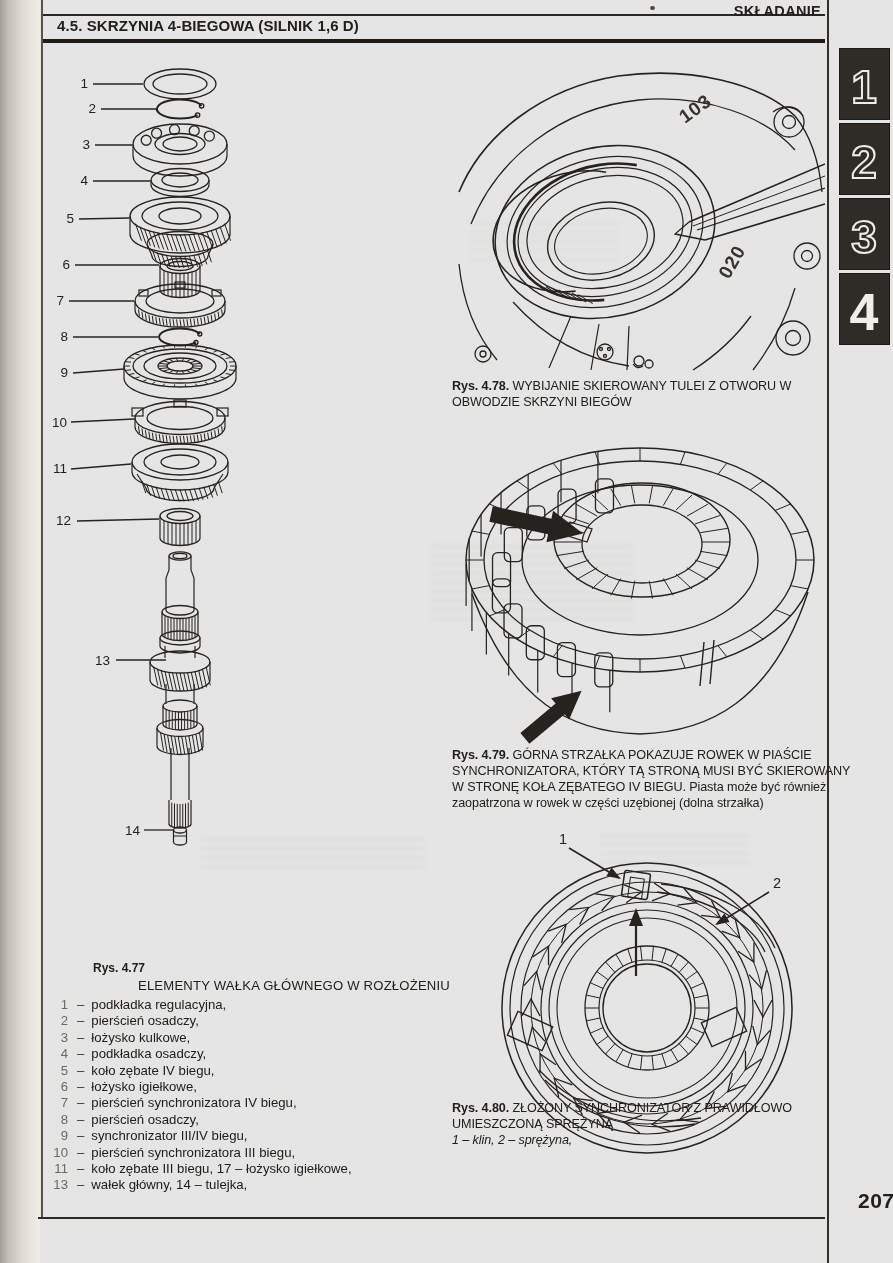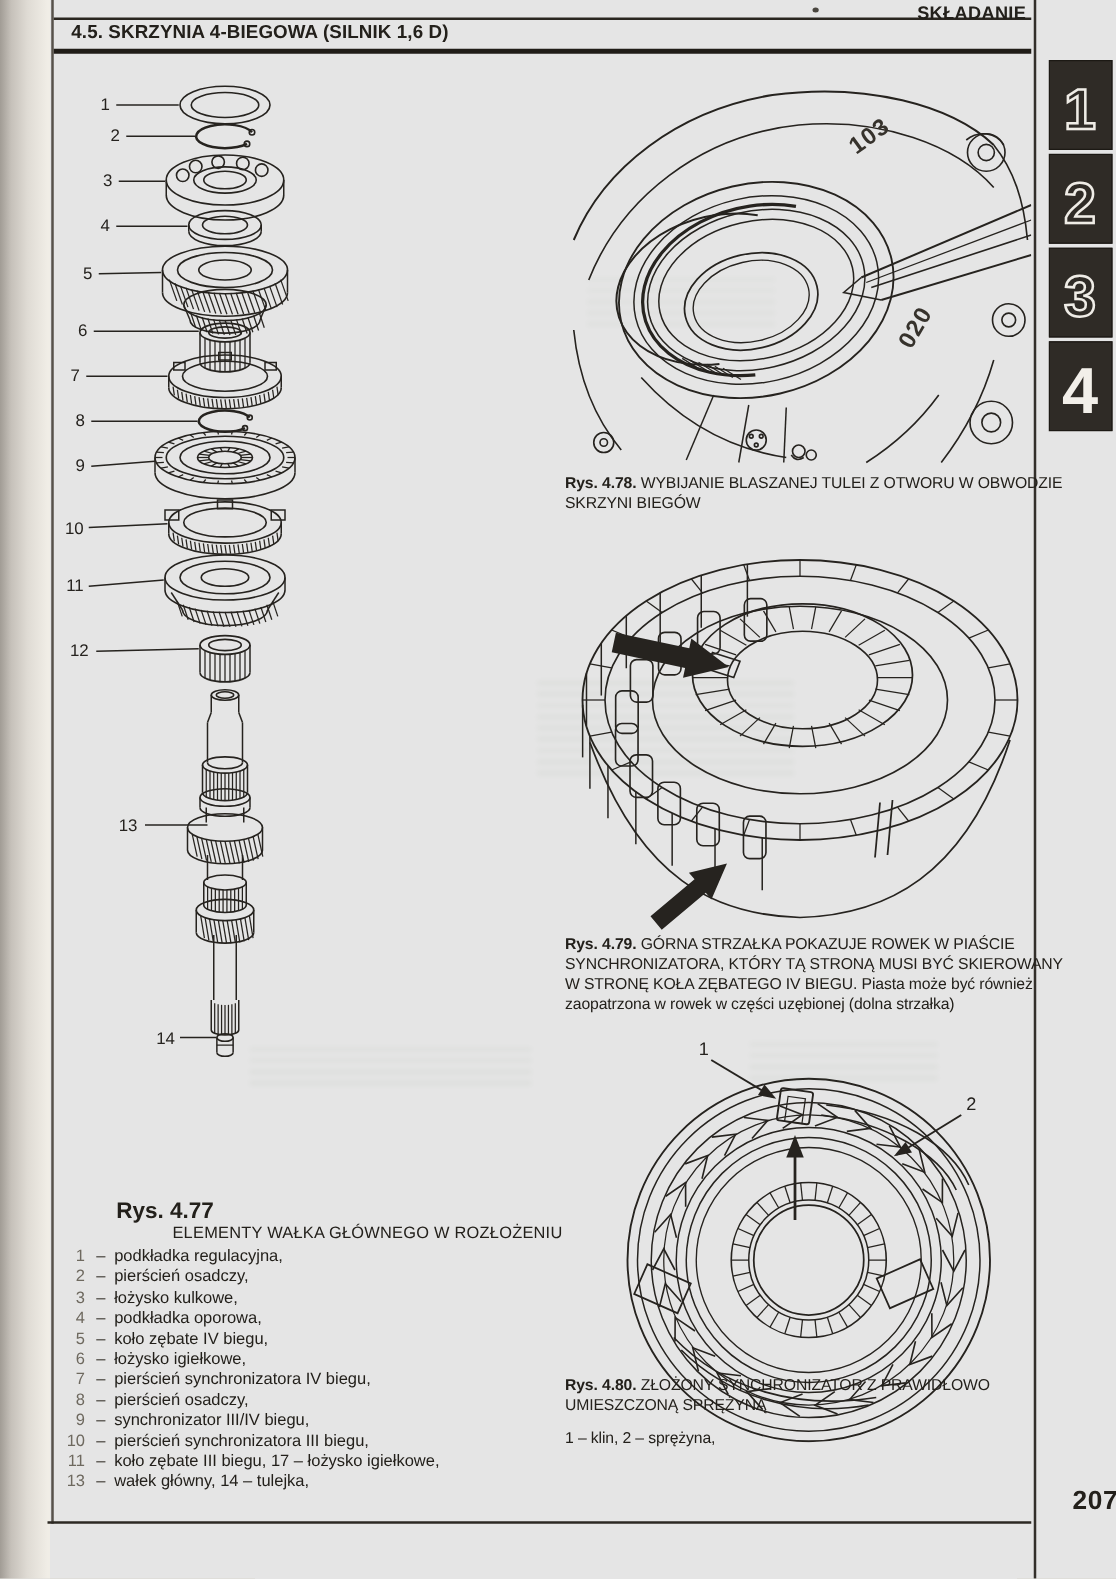--- a/index.html
+++ b/index.html
@@ -12,31 +12,31 @@
   .rule-right{position:absolute;left:827px;top:0;width:2px;height:1263px;background:#332f2a;}
   .header{position:absolute;left:43px;top:14px;width:782px;height:29px;box-sizing:border-box;
      border-top:2px solid #2a2620;border-bottom:4px solid #201d18;
      display:flex;justify-content:space-between;align-items:flex-end;padding:0 4px 1px 14px;}
   .header-left{font-weight:bold;font-size:15px;letter-spacing:.1px;padding-bottom:4px;}
   .header-right{font-weight:bold;font-size:14.5px;padding-bottom:19px;letter-spacing:.3px;}
   .tabs{position:absolute;left:839px;top:48px;width:51px;}
   .tab{height:72px;margin-bottom:3px;background:#2f2b26;box-shadow:0 0 0 1px #1c1914 inset;}
   .tab svg{display:block;}
   .plist{position:absolute;left:50px;top:960px;width:400px;font-size:13.2px;}
-  .pl-label{font-weight:bold;font-size:18px;line-height:17px;padding-left:43px;}
+  .pl-label{font-weight:bold;font-size:12px;line-height:17px;padding-left:43px;}
   .pl-title{font-size:13.1px;letter-spacing:.2px;line-height:17px;margin-bottom:3px;text-align:right;}
   .pl-row{display:flex;line-height:16.4px;}
   .pl-num{width:18px;text-align:right;color:#6e695f;flex:none;}
   .pl-dash{margin:0 7px 0 9px;color:#39352e;flex:none;}
   .caption{position:absolute;font-size:12.6px;line-height:16px;letter-spacing:-.1px;}
   .cap-label{font-weight:bold;margin-top:29px;}
   .cap478{left:452px;top:378px;width:398px;}
   .cap479{left:452px;top:747px;width:406px;}
   .cap480{left:452px;top:1100px;width:392px;}
-  .cap-legend{margin-top:10px;}
+  .cap-legend{margin-top:0;font-style:italic;}
   .pagenum{position:absolute;left:833px;top:1189px;font-size:21px;font-weight:bold;letter-spacing:.5px;margin-left:25px;}
   .bottom-rule{position:absolute;left:38px;top:1217px;width:787px;height:2px;background:#2c2823;}
   #explode-svg{position:absolute;left:40px;top:58px;}
   #fig478{position:absolute;left:453px;top:64px;}
   #fig479{position:absolute;left:452px;top:424px;}
   #fig480{position:absolute;left:455px;top:824px;}
   .bleed{position:absolute;opacity:.06;pointer-events:none;filter:blur(2px);
      background:repeating-linear-gradient(180deg,#47663f 0 3px,transparent 3px 9px);}
   .b1{left:430px;top:545px;width:205px;height:75px;}
   .b2{left:200px;top:838px;width:225px;height:34px;}
@@ -506,21 +506,21 @@
         <circle cx="196" cy="300" r="4" fill="none" stroke="#26231f" stroke-width="1.3"></circle>
         <path d="M 180,300 q 4,6 10,2" fill="none" stroke="#26231f" stroke-width="1.3"></path>
         <path d="M 300,306 C 320,280 334,252 342,224" fill="none" stroke="#26231f" stroke-width="1.3"></path>
         <path d="M 240,306 C 262,292 282,274 298,252" fill="none" stroke="#26231f" stroke-width="1.3"></path>
       </g>
     <text transform="translate(232,60) rotate(-36)" font-size="19" font-weight="bold" fill="#36322c" letter-spacing="1">103</text>
     <text transform="translate(276,216) rotate(-60)" font-size="19" font-weight="bold" fill="#36322c" letter-spacing="1">020</text>
   </svg>
   <div class="caption cap478">
     <span class="cap-label">Rys. 4.78.</span>
-    <span>WYBIJANIE BLASZANEJ TULEI Z OTWORU W OBWODZIE SKRZYNI BIEGÓW</span>
+    <span>WYBIJANIE SKIEROWANY TULEI Z OTWORU W OBWODZIE SKRZYNI BIEGÓW</span>
   </div>
 
   <svg id="fig479" width="372" height="320" viewBox="0 0 372 320">
     <g id="f479-art">
         <ellipse cx="188" cy="136" rx="174" ry="112" fill="none" stroke="#26231f" stroke-width="1.5"></ellipse>
         <ellipse cx="188" cy="136" rx="156" ry="99" fill="none" stroke="#26231f" stroke-width="1.3"></ellipse>
         <ellipse cx="188" cy="136" rx="118" ry="75" fill="none" stroke="#26231f" stroke-width="1.3"></ellipse>
         <ellipse cx="190" cy="116" rx="88" ry="57" fill="none" stroke="#26231f" stroke-width="1.4"></ellipse>
         <ellipse cx="190" cy="120" rx="60" ry="39" fill="none" stroke="#26231f" stroke-width="1.3"></ellipse>
         <line x1="278" y1="118" x2="250" y2="118" stroke="#26231f" stroke-width="1"></line>
@@ -718,21 +718,21 @@
         <span class="pl-text">pierścień osadczy,</span>
       </div>
     <div class="pl-row">
         <span class="pl-num">3</span>
         <span class="pl-dash">–</span>
         <span class="pl-text">łożysko kulkowe,</span>
       </div>
     <div class="pl-row">
         <span class="pl-num">4</span>
         <span class="pl-dash">–</span>
-        <span class="pl-text">podkładka oporowa,</span>
+        <span class="pl-text">podkładka osadczy,</span>
       </div>
     <div class="pl-row">
         <span class="pl-num">5</span>
         <span class="pl-dash">–</span>
         <span class="pl-text">koło zębate IV biegu,</span>
       </div>
     <div class="pl-row">
         <span class="pl-num">6</span>
         <span class="pl-dash">–</span>
         <span class="pl-text">łożysko igiełkowe,</span>

